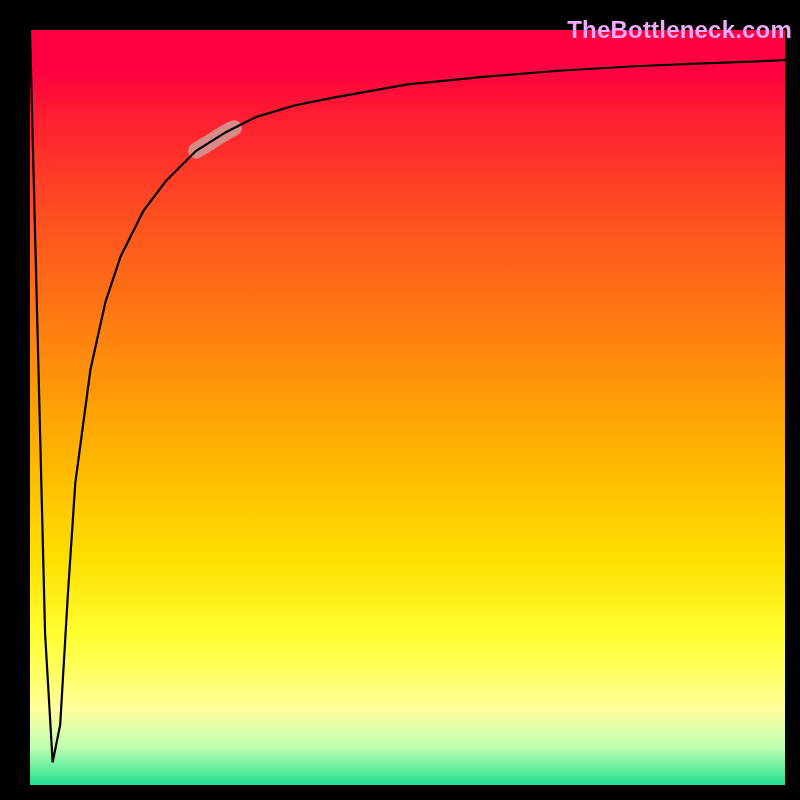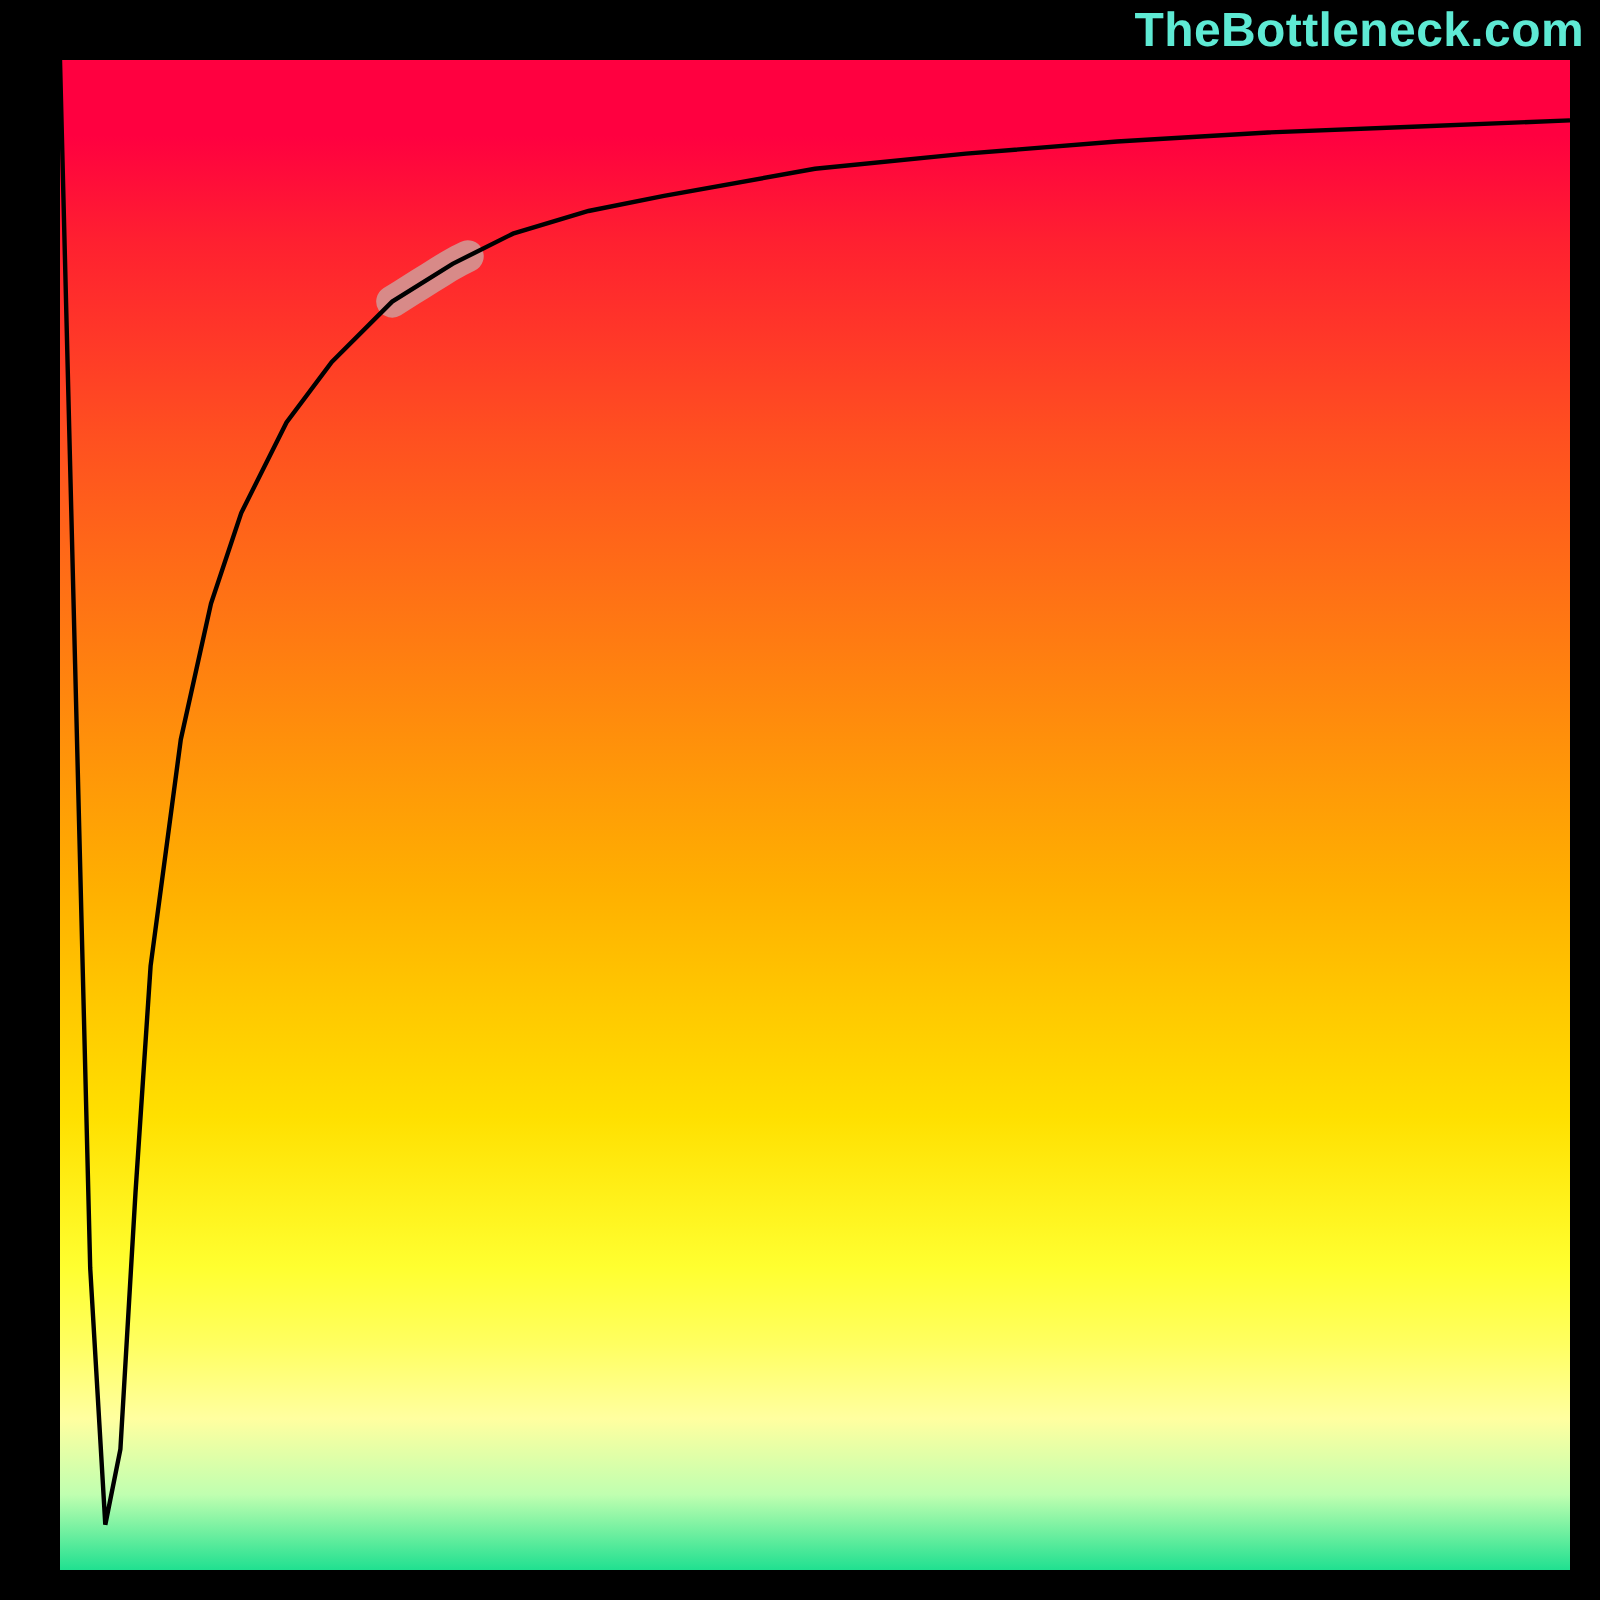--- a/index.html
+++ b/index.html
@@ -12,23 +12,23 @@
     font-family: Arial, Helvetica, sans-serif;
   }
   .frame {
     position: relative;
     width: 800px;
     height: 800px;
     background: #000;
   }
   .watermark {
     position: absolute;
-    top: 2px;
+    top: 16px;
     right: 8px;
-    color: #5eead4;
+    color: #f0abfc;
     font-size: 24px;
     font-weight: 600;
     letter-spacing: 0.2px;
     z-index: 10;
   }
   .plot-area {
     position: absolute;
     left: 30px;
     top: 30px;
     width: 755px;

